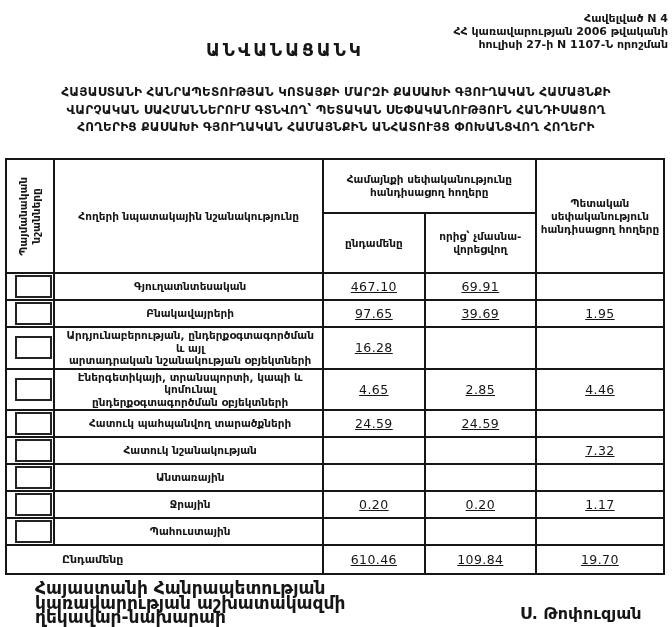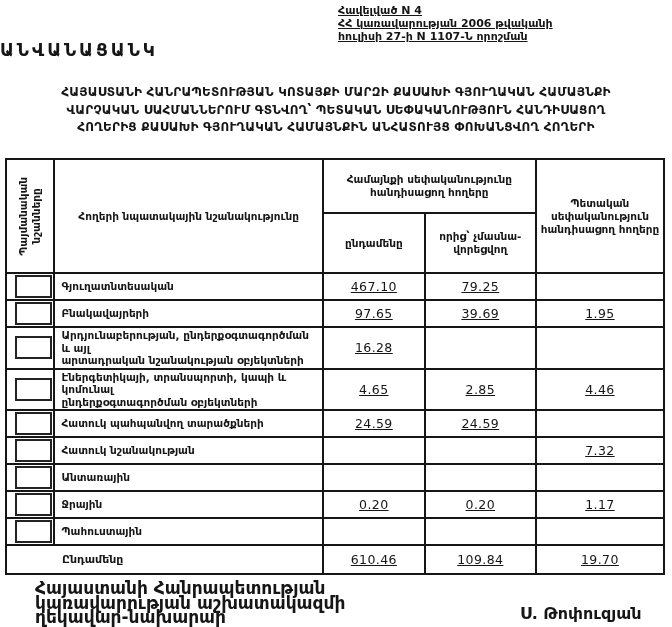--- a/index.html
+++ b/index.html
@@ -5,29 +5,28 @@
   html,body { margin:0; padding:0; }
   body {
     width:672px; height:627px;
     background:#ffffff;
     color:#161616;
     font-family:"DejaVu Sans", sans-serif;
     position:relative;
     overflow:hidden;
   }
   .annex {
-    position:absolute; top:4px; left:338px; width:330px;
-    text-align:left; font-weight:bold;
+    position:absolute; top:12px; left:338px; width:330px;
+    text-align:right; font-weight:bold;
     font-size:11px; line-height:13px;
     white-space:pre-line;
-    text-decoration:underline;
   }
   .doc-title {
     position:absolute; top:40px; left:0; width:570px;
-    font-weight:bold;
+    text-align:center; font-weight:bold;
     font-size:17px; letter-spacing:3px;
   }
   .doc-subtitle {
     position:absolute; top:84px; left:8px; width:656px;
     text-align:center; font-weight:bold;
     font-size:12px; line-height:17.5px;
     white-space:pre-line; letter-spacing:0.2px;
   }
   table.land-table {
     position:absolute; top:158px; left:5px;
@@ -57,20 +56,21 @@
     transform:rotate(180deg);
     white-space:pre-line;
     margin:0 auto;
     font-size:10.5px; line-height:13px;
     text-align:center;
   }
   td.cell-label {
     font-size:10.5px; font-weight:bold;
     white-space:pre-line; line-height:12.5px;
     padding-left:6px;
+    text-align:center;
   }
   td.cell-num {
     text-align:center;
     font-size:12.5px; font-weight:normal;
     letter-spacing:0.4px;
     text-decoration:underline;
   }
   td.cell-box { text-align:left; }
   .legend-box {
     width:33px; height:19px;
@@ -135,21 +135,21 @@
     <th>որից՝  չմասնա-
 վորեցվող</th>
   </tr>
 
   <tr class="r1">
     <td class="cell-box">
           <div class="legend-box"></div>
         </td>
     <td class="cell-label">Գյուղատնտեսական</td>
     <td class="cell-num">467.10</td>
-    <td class="cell-num">79.25</td>
+    <td class="cell-num">69.91</td>
     <td class="cell-num"></td>
   </tr>
   <tr class="r1">
     <td class="cell-box">
           <div class="legend-box"></div>
         </td>
     <td class="cell-label">Բնակավայրերի</td>
     <td class="cell-num">97.65</td>
     <td class="cell-num">39.69</td>
     <td class="cell-num">1.95</td>

